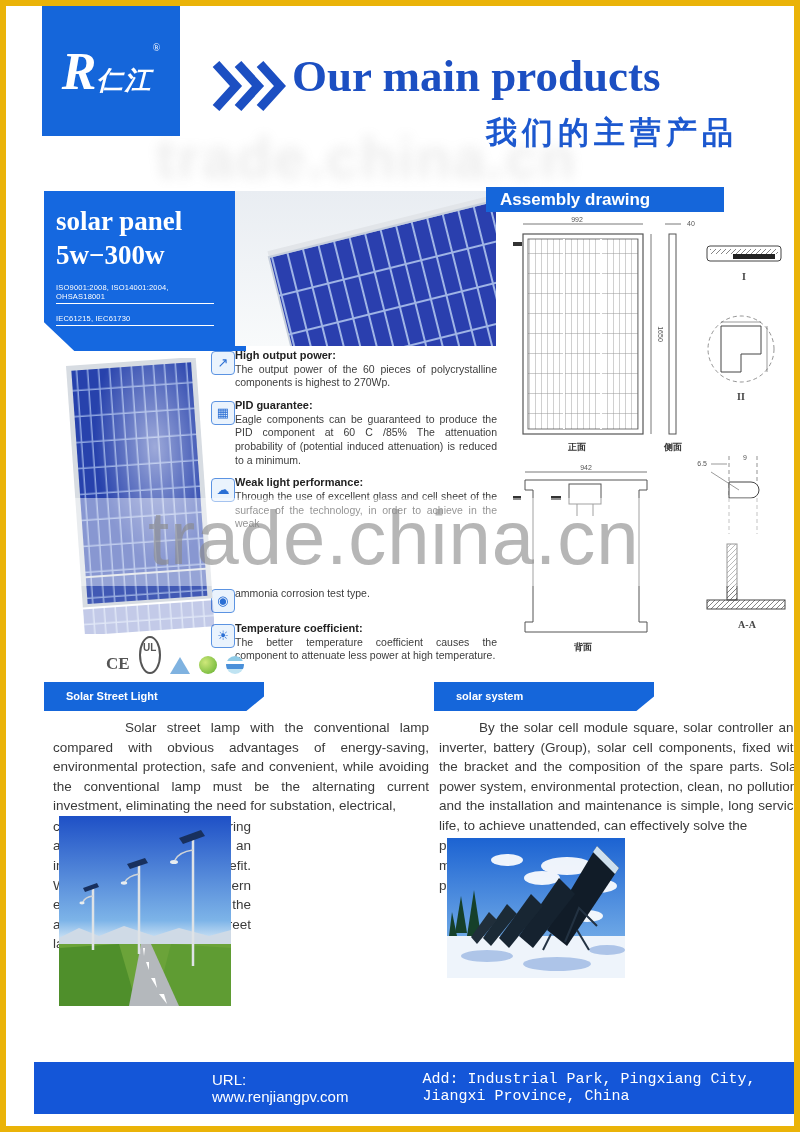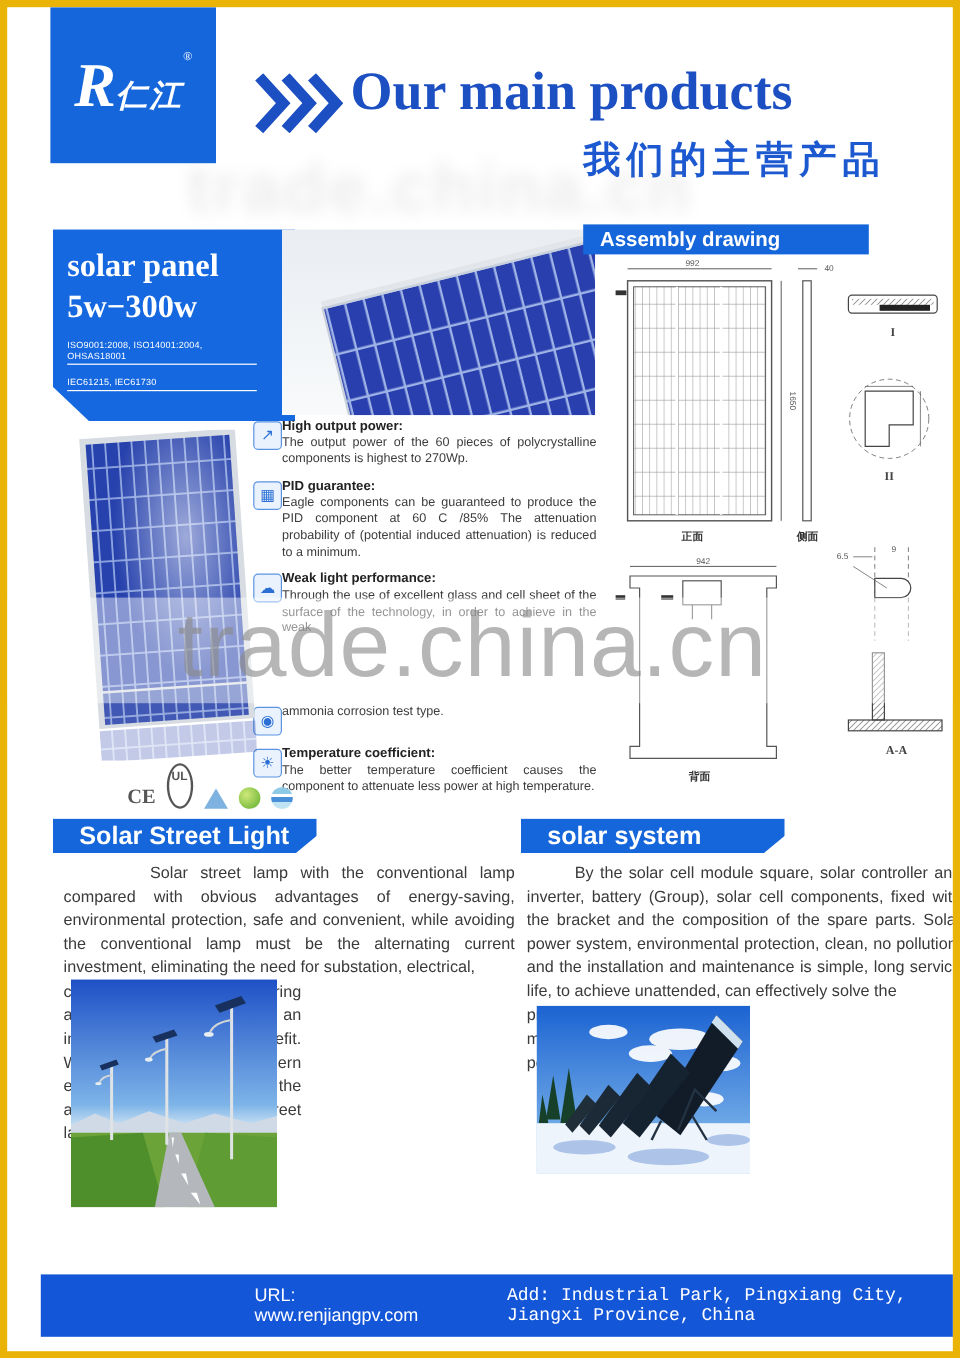--- a/index.html
+++ b/index.html
@@ -58,21 +58,21 @@
   .tuv-badge{width:0;height:0;border-left:10px solid transparent;border-right:10px solid transparent;
     border-bottom:17px solid #7fb2e0;margin-top:2px;}
   .green-badge{width:18px;height:18px;border-radius:50%;background:radial-gradient(circle at 35% 35%,#cfe87a,#5fae2e);}
   .blue-badge{width:18px;height:18px;border-radius:50%;
     background:linear-gradient(#8ecae6 0 30%,#ffffff 30% 45%,#4a90d9 45% 70%,#bfe3f2 70% 100%);}
   
   .wm-band{position:absolute;left:0;top:492px;width:100%;height:88px;background:rgba(255,255,255,.45);z-index:4;}
   .wm{position:absolute;left:142px;top:488px;font-size:76px;font-weight:500;color:#8a8a8a;opacity:.62;
     letter-spacing:1px;z-index:5;white-space:nowrap;}
   
-  .banner{position:absolute;top:676px;height:29px;background:#1566da;color:#fff;font-size:21px;
+  .banner{position:absolute;top:676px;height:29px;background:#1566da;color:#fff;font-size:11px;
     font-weight:bold;line-height:29px;padding-left:22px;box-sizing:border-box;width:220px;
     clip-path:polygon(0 0,100% 0,100% 50%,92% 100%,0 100%);}
   #banner-street{left:38px;}
   #banner-system{left:428px;}
   .sect{position:absolute;top:712px;color:#3a3a3a;font-size:13.5px;line-height:1.45;}
   #sect-street{left:47px;width:376px;}
   #sect-system{left:433px;width:362px;}
   .para-wide{text-align:justify;}
   #sect-street .para-wide{text-indent:72px;}
   #sect-system .para-wide{text-indent:40px;}

